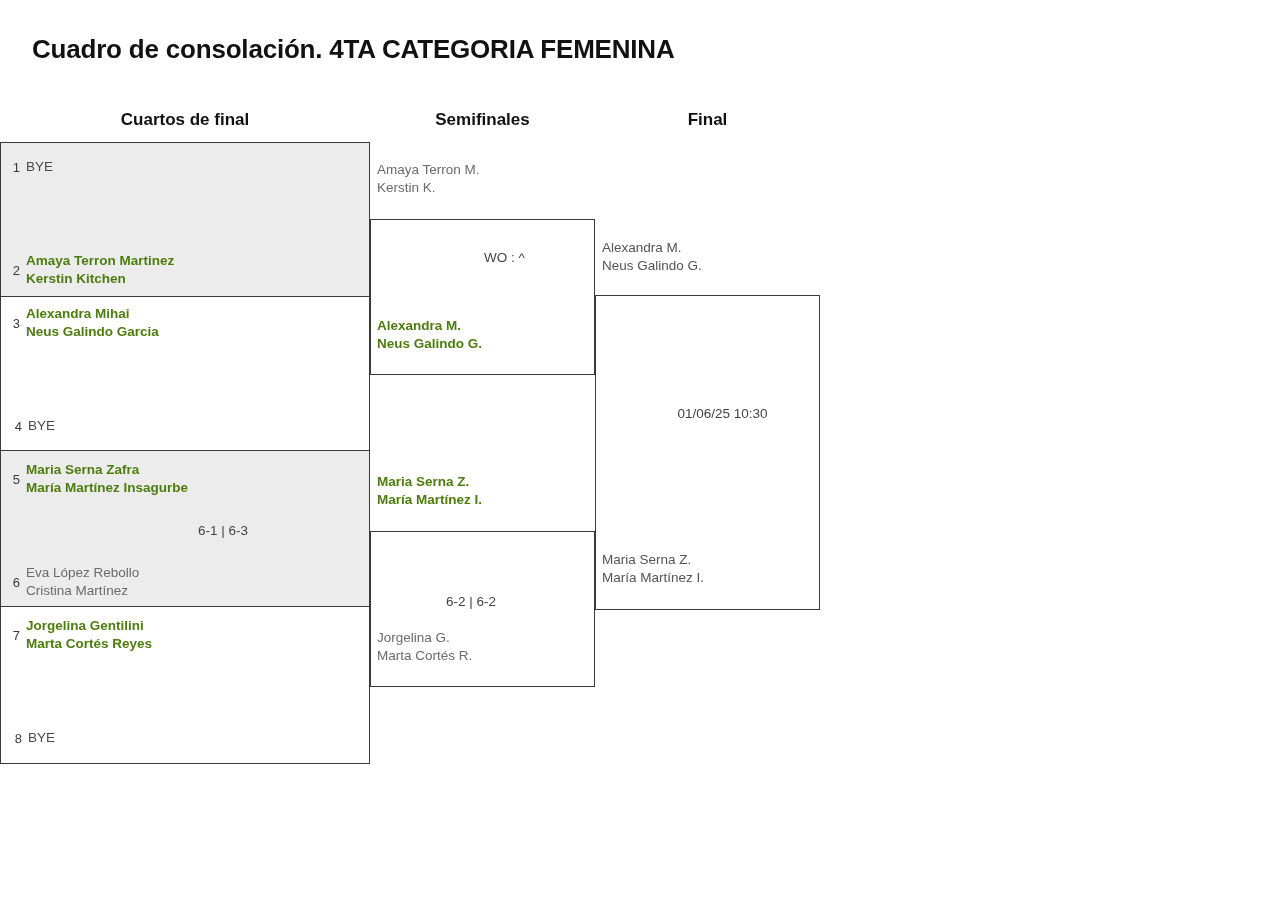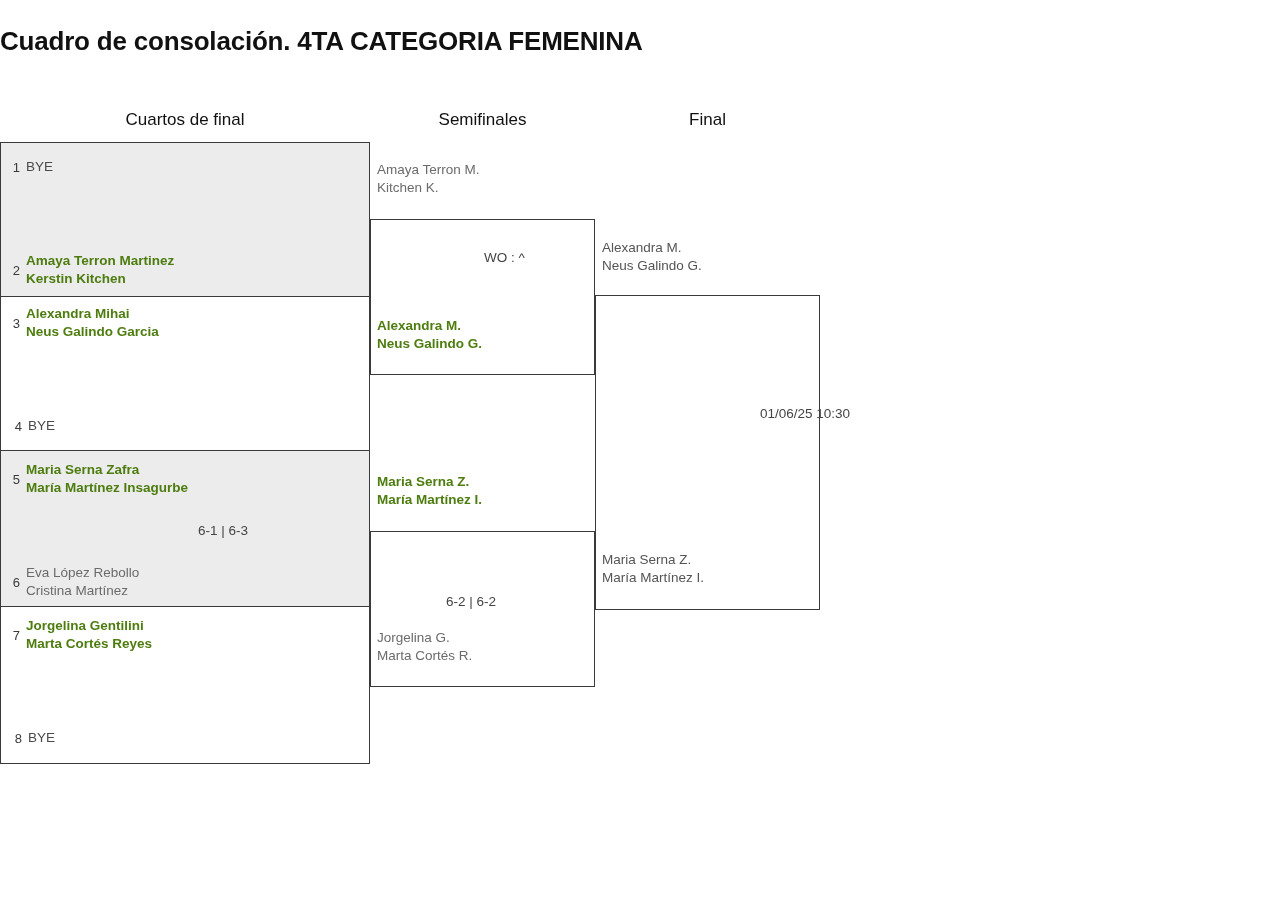--- a/index.html
+++ b/index.html
@@ -26,26 +26,27 @@
     position: absolute;
     left: 0; top: 8px;
     font-size: 26px;
     font-weight: bold;
     letter-spacing: -0.2px;
     color: #111111;
     white-space: nowrap;
   }
   .title-line2 {
     position: absolute;
-    left: 0; top: 26px;
+    left: 0; top: 34px;
     font-size: 26px;
     font-weight: bold;
     letter-spacing: -0.2px;
     color: #111111;
     white-space: nowrap;
+    padding-left: 32px;
   }
 
   
   #logo {
     position: absolute;
     left: 1108px; top: 4px;
     width: 168px; height: 76px;
   }
   #logo svg { display: block; }
   .logo-sub {
@@ -63,21 +64,21 @@
     position: absolute;
     left: 12px; bottom: 19px;
     width: 146px; height: 1px;
     background: #9aa8bd;
   }
 
   
   .round-header {
     position: absolute;
     font-size: 17px;
-    font-weight: normal;
+    font-weight: bold;
     color: #111111;
     text-align: center;
     white-space: nowrap;
   }
   #hdr-r1 { left: 0px;   top: 110px; width: 370px; }
   #hdr-r2 { left: 370px; top: 110px; width: 225px; }
   #hdr-r3 { left: 595px; top: 110px; width: 225px; }
 
   
   .box {
@@ -187,21 +188,21 @@
 <div class="players bye" style="left:28px; top:729px;">
   <div>BYE</div>
   <div></div>
 </div>
 
 <div class="box" style="left:370px; top:219px; width:225px; height:156px;"></div>
 <div class="box" style="left:370px; top:531px; width:225px; height:156px;"></div>
 
 <div class="players lose" style="left:377px; top:161px;">
   <div>Amaya Terron M.</div>
-  <div>Kitchen K.</div>
+  <div>Kerstin K.</div>
 </div>
 <div class="score" style="left:370px; top:250px; width:269px;">WO : ^</div>
 <div class="players win" style="left:377px; top:317px;">
   <div>Alexandra M.</div>
   <div>Neus Galindo G.</div>
 </div>
 
 <div class="players win" style="left:377px; top:473px;">
   <div>Maria Serna Z.</div>
   <div>María Martínez I.</div>
@@ -211,17 +212,17 @@
   <div>Jorgelina G.</div>
   <div>Marta Cortés R.</div>
 </div>
 
 <div class="box" style="left:595px; top:295px; width:225px; height:315px;"></div>
 
 <div class="players pend" style="left:602px; top:239px;">
   <div>Alexandra M.</div>
   <div>Neus Galindo G.</div>
 </div>
-<div class="score" style="left:595px; top:406px; width:255px;text-align:right;">01/06/25 10:30</div>
+<div class="score" style="left:595px; top:406px; width:255px;">01/06/25 10:30</div>
 <div class="players pend" style="left:602px; top:551px;">
   <div>Maria Serna Z.</div>
   <div>María Martínez I.</div>
 </div>
 
 </body></html>

